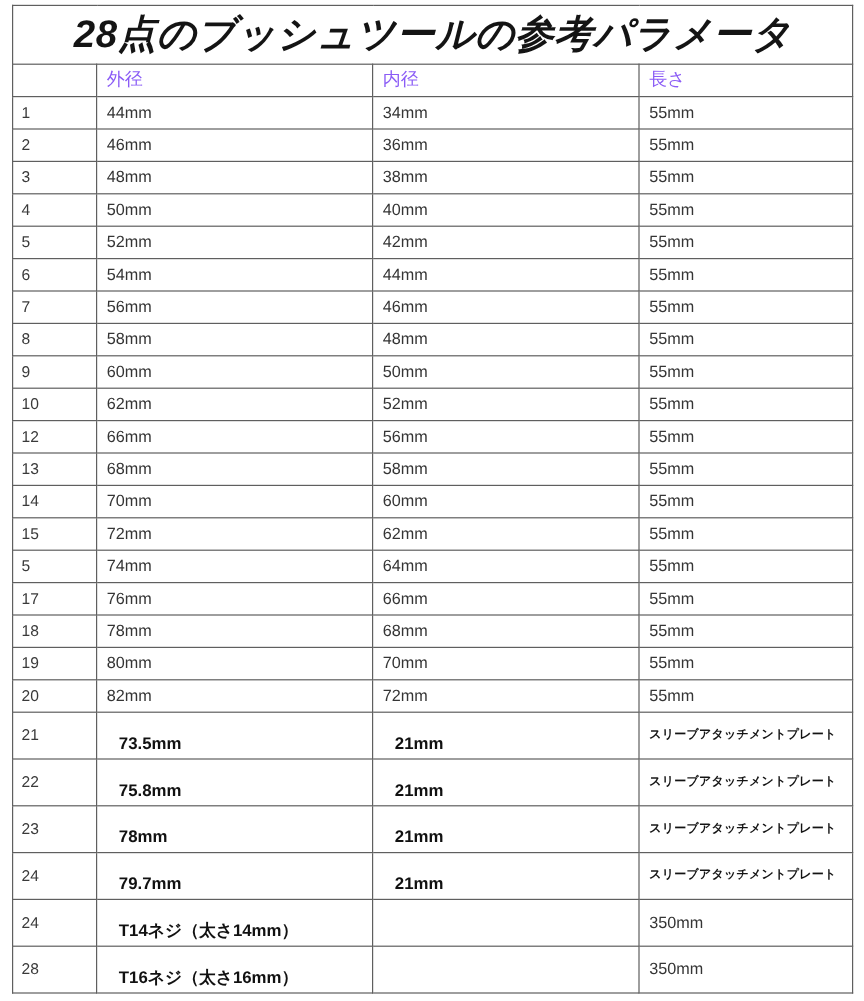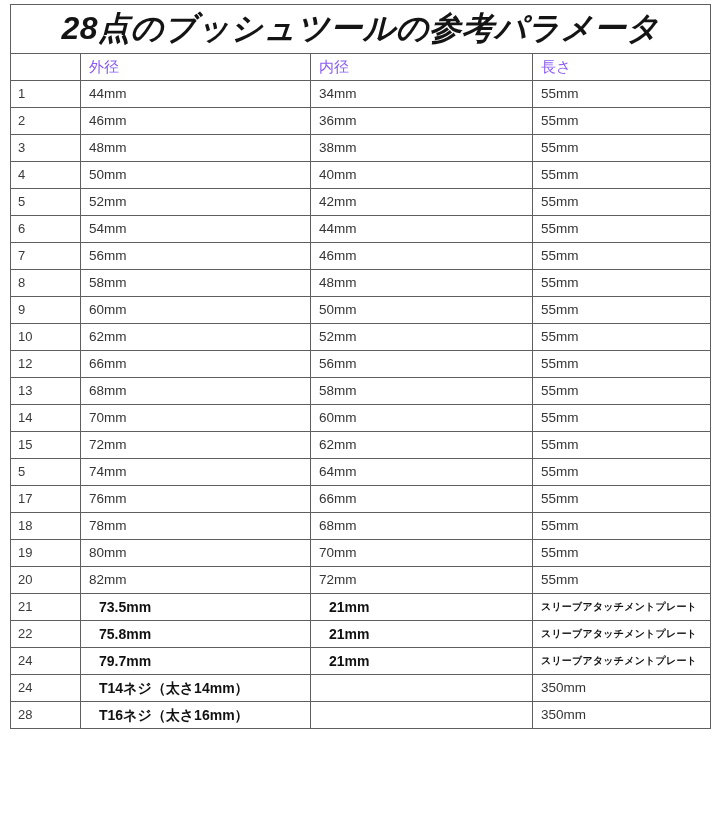--- a/index.html
+++ b/index.html
@@ -85,20 +85,21 @@
     color: #3a3a3a;
     padding-left: 7px;
     line-height: 26px;
   }
   
   .cell.bold {
     font-weight: bold;
     color: #111111;
     padding-left: 18px;
     font-size: 14px;
+    margin-top: 12px;
   }
   .cell.small-jp {
     font-weight: bold;
     color: #131313;
     font-size: 10px;
     letter-spacing: 0.2px;
     padding-left: 8px;
   }
 </style>
 </head>
@@ -421,20 +422,34 @@
           </td>
           <td>
             <div class="cell bold">21mm</div>
           </td>
           <td>
             <div class="cell small-jp">スリーブアタッチメントプレート</div>
           </td>
         </tr>
         <tr class="data-row">
           <td>
+            <div class="idx">23</div>
+          </td>
+          <td>
+            <div class="cell bold">78mm</div>
+          </td>
+          <td>
+            <div class="cell bold">21mm</div>
+          </td>
+          <td>
+            <div class="cell small-jp">スリーブアタッチメントプレート</div>
+          </td>
+        </tr>
+        <tr class="data-row">
+          <td>
             <div class="idx">24</div>
           </td>
           <td>
             <div class="cell bold">79.7mm</div>
           </td>
           <td>
             <div class="cell bold">21mm</div>
           </td>
           <td>
             <div class="cell small-jp">スリーブアタッチメントプレート</div>

